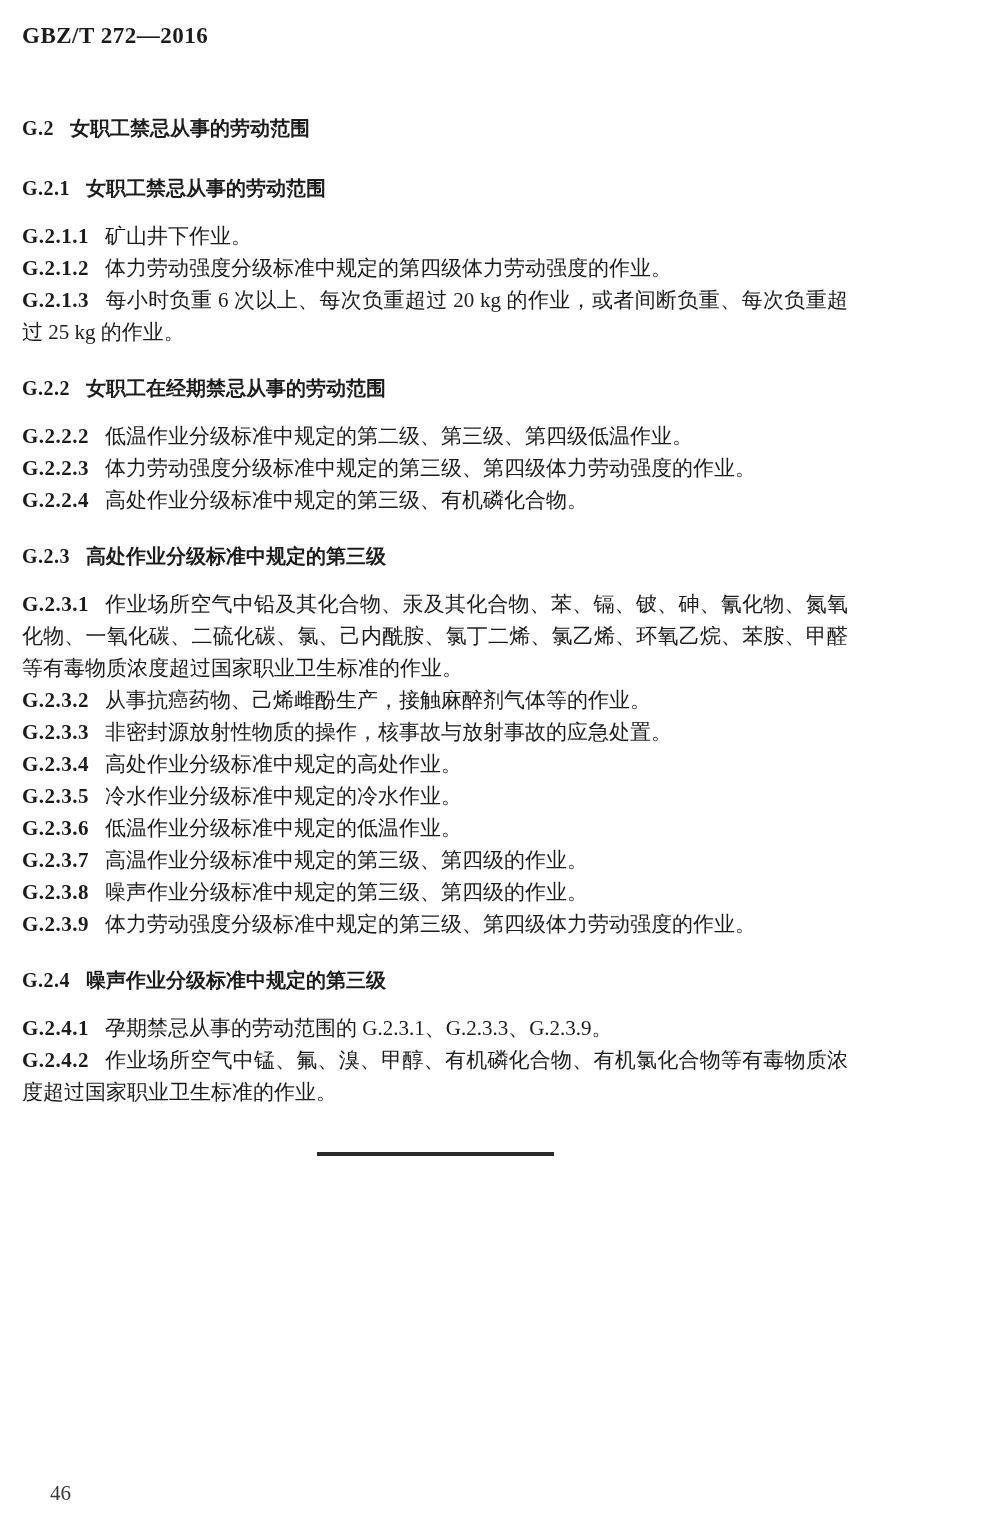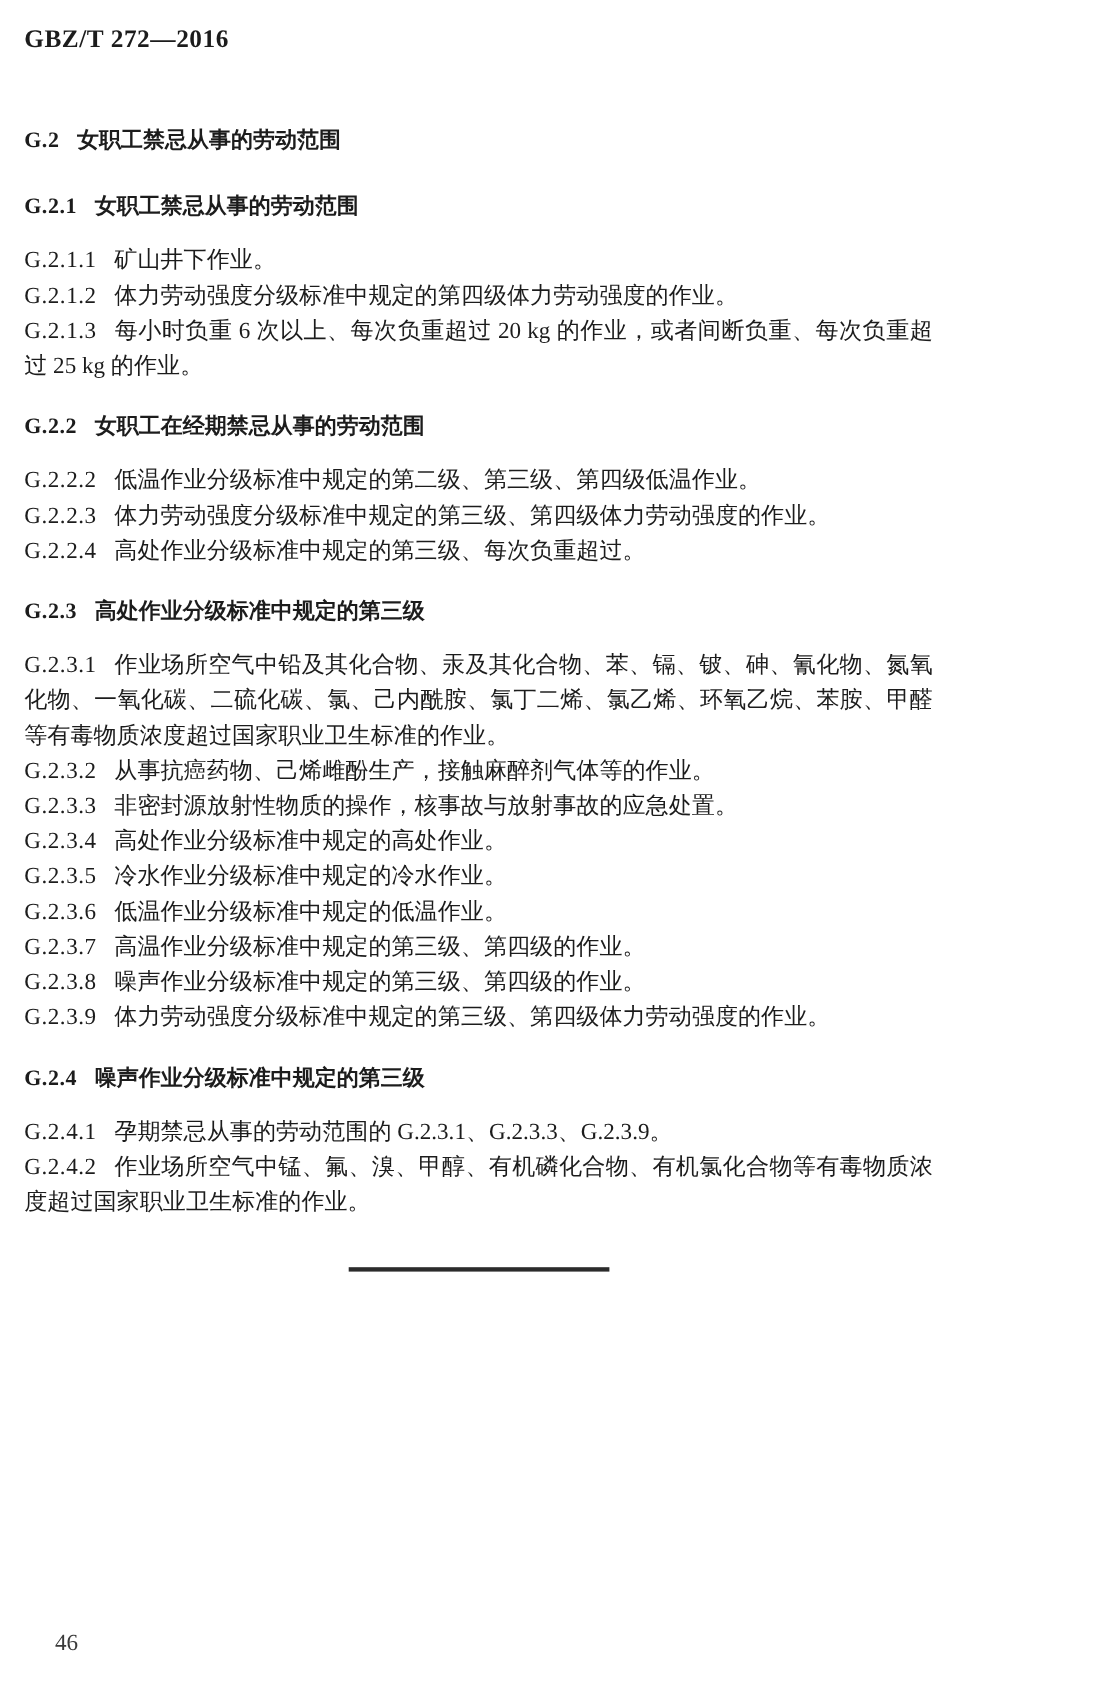--- a/index.html
+++ b/index.html
@@ -42,21 +42,21 @@
     letter-spacing: 0.5px;
   }
   .paragraph {
     font-size: 21px;
     line-height: 32px;
     text-align: justify;
     text-justify: inter-ideograph;
   }
   .paragraph .num {
     font-family: "Liberation Serif", "DejaVu Serif", serif;
-    font-weight: normal;
+    font-weight: bold;
     margin-right: 16px;
     letter-spacing: 0.5px;
     white-space: nowrap;
   }
   .end-divider {
     width: 237px;
     height: 4px;
     background: #2b2b2b;
     margin: 44px auto 0;
   }
@@ -77,21 +77,21 @@
 
   <main class="content" id="sections">
       <p class="heading"><span class="num">G.2</span><span class="txt">女职工禁忌从事的劳动范围</span></p>
       <p class="heading"><span class="num">G.2.1</span><span class="txt">女职工禁忌从事的劳动范围</span></p>
       <p class="paragraph"><span class="num">G.2.1.1</span><span class="txt">矿山井下作业。</span></p>
       <p class="paragraph"><span class="num">G.2.1.2</span><span class="txt">体力劳动强度分级标准中规定的第四级体力劳动强度的作业。</span></p>
       <p class="paragraph"><span class="num">G.2.1.3</span><span class="txt">每小时负重 6 次以上、每次负重超过 20 kg 的作业，或者间断负重、每次负重超过 25 kg 的作业。</span></p>
       <p class="heading"><span class="num">G.2.2</span><span class="txt">女职工在经期禁忌从事的劳动范围</span></p>
       <p class="paragraph"><span class="num">G.2.2.2</span><span class="txt">低温作业分级标准中规定的第二级、第三级、第四级低温作业。</span></p>
       <p class="paragraph"><span class="num">G.2.2.3</span><span class="txt">体力劳动强度分级标准中规定的第三级、第四级体力劳动强度的作业。</span></p>
-      <p class="paragraph"><span class="num">G.2.2.4</span><span class="txt">高处作业分级标准中规定的第三级、每次负重超过。</span></p>
+      <p class="paragraph"><span class="num">G.2.2.4</span><span class="txt">高处作业分级标准中规定的第三级、有机磷化合物。</span></p>
       <p class="heading"><span class="num">G.2.3</span><span class="txt">高处作业分级标准中规定的第三级</span></p>
       <p class="paragraph"><span class="num">G.2.3.1</span><span class="txt">作业场所空气中铅及其化合物、汞及其化合物、苯、镉、铍、砷、氰化物、氮氧化物、一氧化碳、二硫化碳、氯、己内酰胺、氯丁二烯、氯乙烯、环氧乙烷、苯胺、甲醛等有毒物质浓度超过国家职业卫生标准的作业。</span></p>
       <p class="paragraph"><span class="num">G.2.3.2</span><span class="txt">从事抗癌药物、己烯雌酚生产，接触麻醉剂气体等的作业。</span></p>
       <p class="paragraph"><span class="num">G.2.3.3</span><span class="txt">非密封源放射性物质的操作，核事故与放射事故的应急处置。</span></p>
       <p class="paragraph"><span class="num">G.2.3.4</span><span class="txt">高处作业分级标准中规定的高处作业。</span></p>
       <p class="paragraph"><span class="num">G.2.3.5</span><span class="txt">冷水作业分级标准中规定的冷水作业。</span></p>
       <p class="paragraph"><span class="num">G.2.3.6</span><span class="txt">低温作业分级标准中规定的低温作业。</span></p>
       <p class="paragraph"><span class="num">G.2.3.7</span><span class="txt">高温作业分级标准中规定的第三级、第四级的作业。</span></p>
       <p class="paragraph"><span class="num">G.2.3.8</span><span class="txt">噪声作业分级标准中规定的第三级、第四级的作业。</span></p>
       <p class="paragraph"><span class="num">G.2.3.9</span><span class="txt">体力劳动强度分级标准中规定的第三级、第四级体力劳动强度的作业。</span></p>

